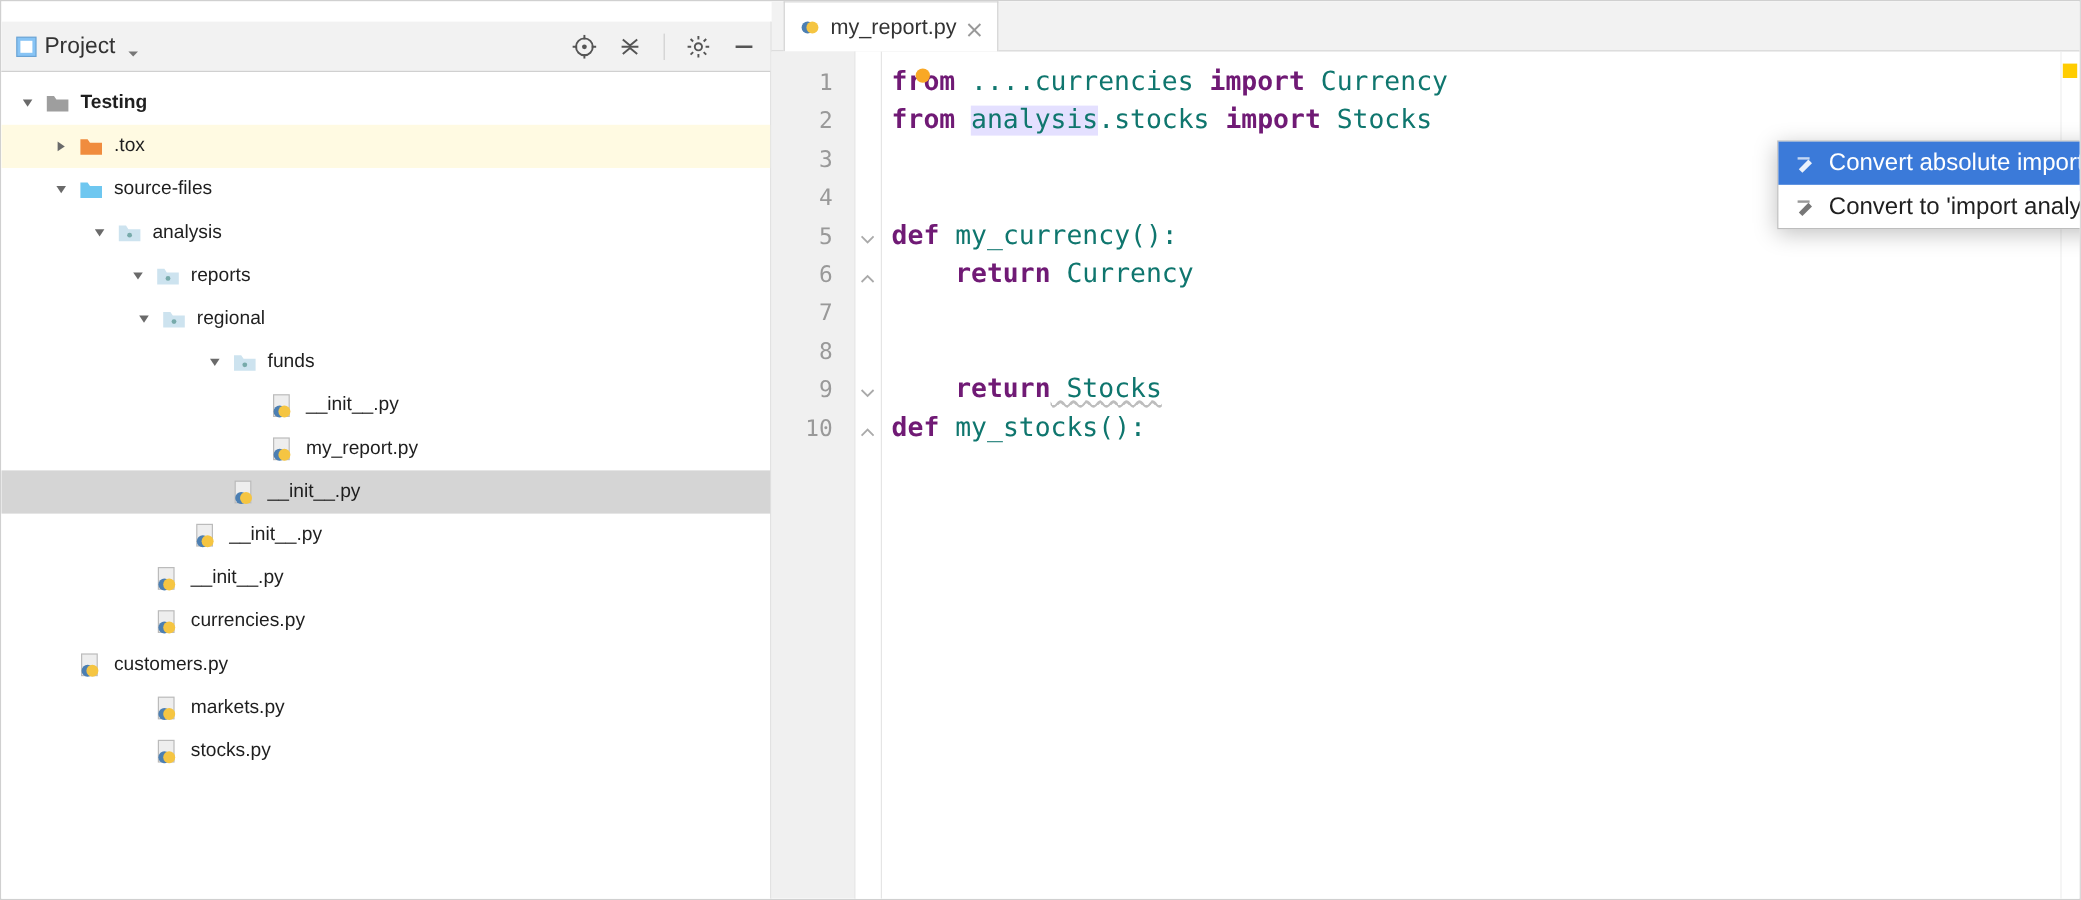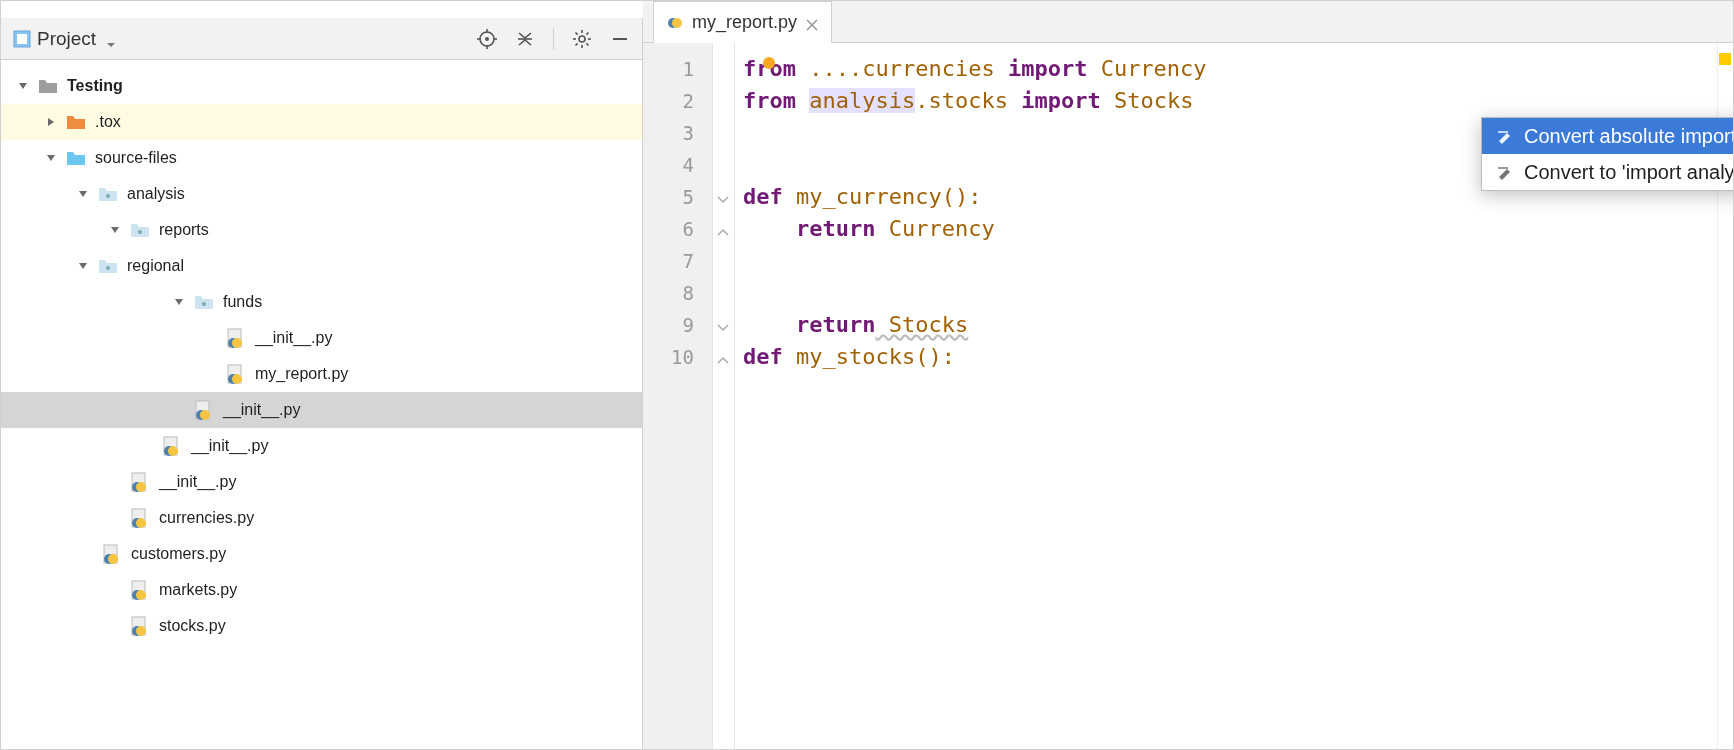--- a/index.html
+++ b/index.html
@@ -30,21 +30,21 @@
 .tab .fname { font-size: 18px; color: #333; }
 .tab .close { width: 14px; height: 14px; cursor: pointer; }
 .code-area { flex: 1; display: flex; position: relative; background: #fff; }
 .gutter { width: 70px; background: #f0f0f0; border-right: 1px solid #e5e5e5; padding-top: 10px; text-align: right; color: #999; font-family: Menlo, Consolas, monospace; font-size: 19px; }
 .gutter div { height: 32px; line-height: 32px; padding-right: 18px; }
 .fold-strip { width: 22px; background: #fff; border-right: 1px solid #e5e5e5; padding-top: 10px; }
 .fold-strip div { height: 32px; position: relative; }
 .code { flex: 1; padding: 10px 0 0 8px; font-family: Menlo, Consolas, monospace; font-size: 22px; position: relative; }
 .code .line { height: 32px; line-height: 32px; white-space: pre; }
 .kw { color: #701a75; font-weight: 700; }
-.plain { color: #a16207; }
+.plain { color: #0f766e; }
 .hl-line { position: absolute; left: 0; right: 0; height: 32px; background: #fffbeb; z-index: -1; }
 .sel-bg { background: #e4e0ff; }
 .warn-dot { position: absolute; top: 14px; left: 28px; width: 12px; height: 12px; background: #f9a825; border-radius: 50%; }
 .err-strip { position: absolute; right: 0; top: 0; width: 16px; height: 100%; border-left: 1px solid #eee; }
 .err-strip .mark { position: absolute; right: 2px; width: 12px; height: 12px; background: #ffcc00; }
 .popup { position: absolute; top: 116px; left: 838px; background: #fff; border: 1px solid #bdbdbd; box-shadow: 0 4px 18px rgba(0,0,0,0.25); z-index: 100; }
 .popup-item { height: 36px; display: flex; align-items: center; padding: 0 14px; gap: 10px; cursor: pointer; font-size: 20px; white-space: nowrap; }
 .popup-item.sel { background: #3b7ad9; color: #fff; }
 .pi-icon { width: 18px; height: 18px; }
 .fold-marker { position:absolute; left:4px; top:9px; width:12px; height:12px;}
@@ -174,21 +174,21 @@
             </svg>
           </span>
         <span class="node-icon">
             <svg viewBox="0 0 22 22">
               <path d="M2 5h6l2 3h10v10H2z" fill="#cde3ef"></path>
               <circle cx="11" cy="13" r="2" fill="#7aa"></circle>
             </svg>
           </span>
         <span class="node-label">reports</span>
       </div>
-      <div class="tree-row" style="padding-left:72px">
+      <div class="tree-row" style="padding-left:109px">
         <span class="tw">
             <svg viewBox="0 0 12 12">
               <path d="M2 3 L10 3 L6 9 Z" fill="#6a6a6a"></path>
             </svg>
           </span>
         <span class="node-icon">
             <svg viewBox="0 0 22 22">
               <path d="M2 5h6l2 3h10v10H2z" fill="#cde3ef"></path>
               <circle cx="11" cy="13" r="2" fill="#7aa"></circle>
             </svg>
@@ -262,21 +262,21 @@
       <div class="tree-row" style="padding-left:128px">
         <span class="node-icon">
             <svg viewBox="0 0 22 22">
               <rect x="3" y="2" width="13" height="18" fill="#eee" stroke="#bbb"></rect>
               <circle cx="8" cy="16" r="5" fill="#4c7fb2"></circle>
               <circle cx="12" cy="16" r="5" fill="#f5c542"></circle>
             </svg>
           </span>
         <span class="node-label">currencies.py</span>
       </div>
-      <div class="tree-row" style="padding-left:100px">
+      <div class="tree-row" style="padding-left:64px">
         <span class="node-icon">
             <svg viewBox="0 0 22 22">
               <rect x="3" y="2" width="13" height="18" fill="#eee" stroke="#bbb"></rect>
               <circle cx="8" cy="16" r="5" fill="#4c7fb2"></circle>
               <circle cx="12" cy="16" r="5" fill="#f5c542"></circle>
             </svg>
           </span>
         <span class="node-label">customers.py</span>
       </div>
       <div class="tree-row" style="padding-left:128px">

